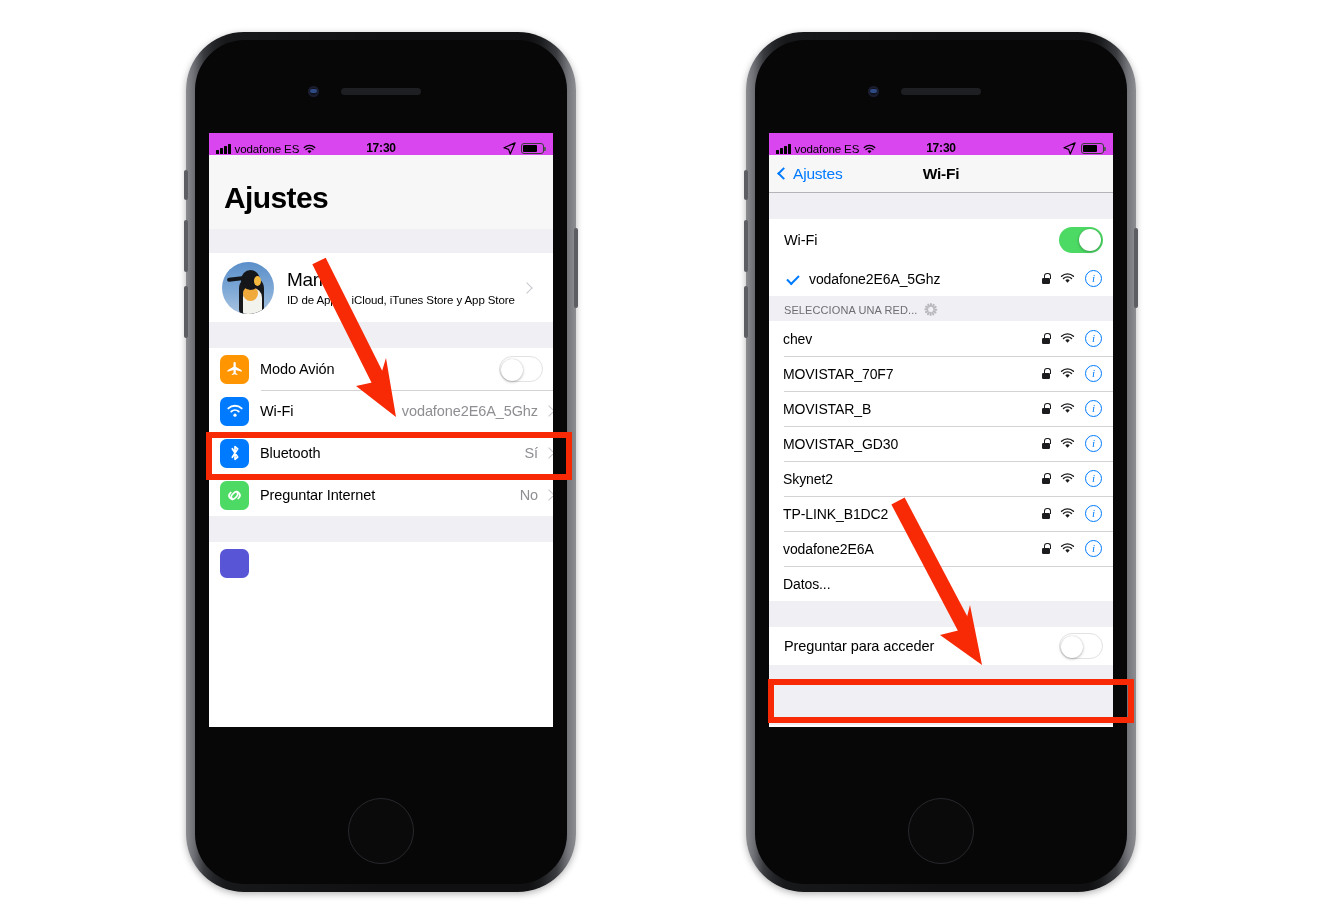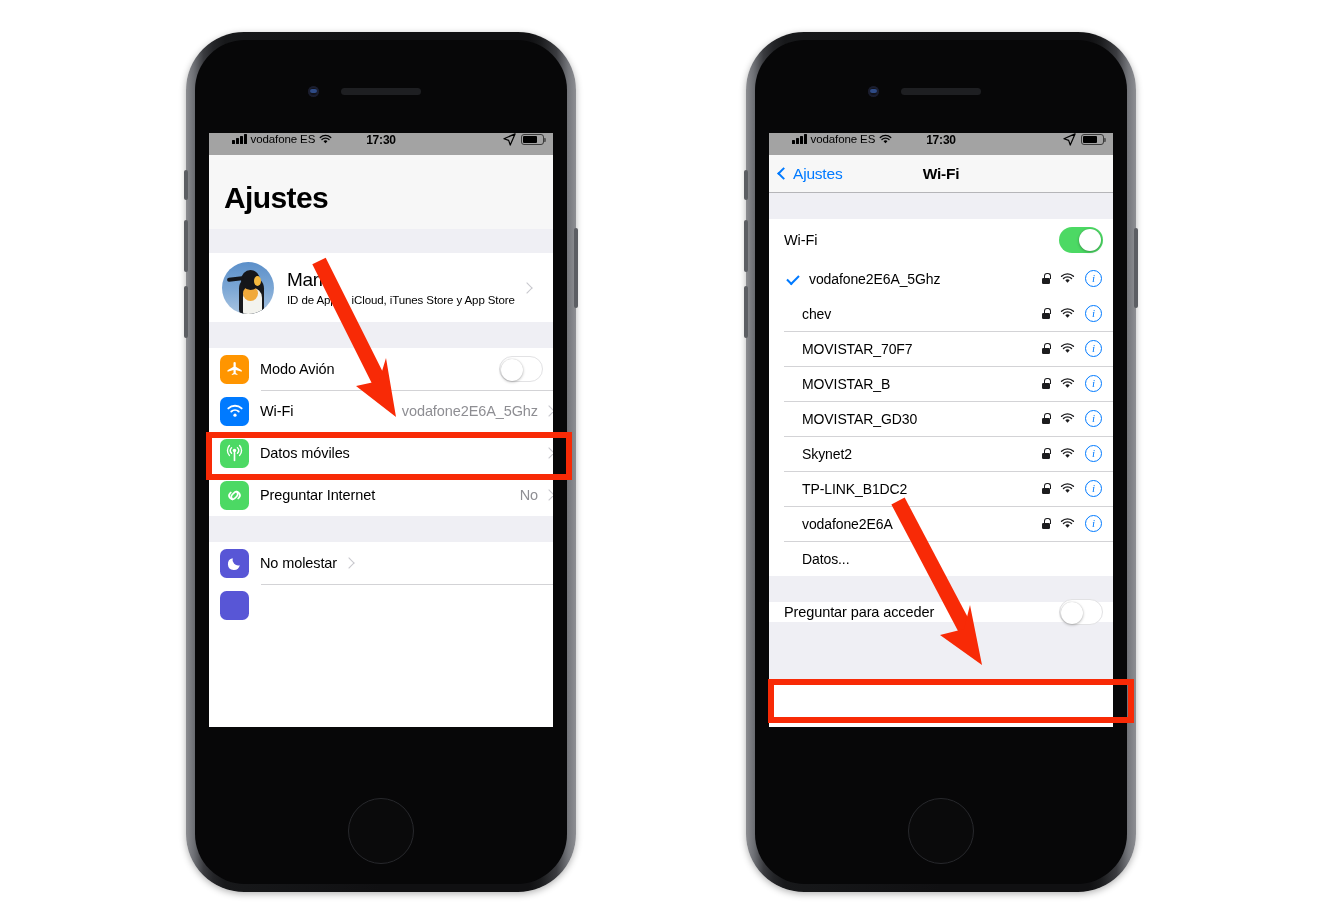--- a/index.html
+++ b/index.html
@@ -72,23 +72,23 @@
     position: absolute;
     left: 23px; top: 101px;
     width: 344px; height: 594px;
     background: #ffffff;
     overflow: hidden;
     z-index: 2;
   }
 
   
   .statusbar {
-    height: 22px; background: #a3a3a3;
-    display: flex; align-items: flex-start;
-    padding: 0 9px 0 23px;
+    height: 22px; background: #d946ef;
+    display: flex; align-items: flex-end;
+    padding: 0 9px 0 7px;
     font-size: 11.5px; color: #000; font-weight: 600;
     position: relative;
   }
   .sb-left { display: flex; align-items: center; gap: 4px; }
   .sig-bars { display: flex; align-items: flex-end; gap: 1.5px; height: 9px; }
   .sig-bars i { width: 2.5px; background: #000; border-radius: 0.5px; display:block; }
   .sig-bars i:nth-child(1){height:3.5px}
   .sig-bars i:nth-child(2){height:5.5px}
   .sig-bars i:nth-child(3){height:7.5px}
   .sig-bars i:nth-child(4){height:9.5px}
@@ -203,21 +203,21 @@
     background:#efeff4; padding: 7px 0 5px 15px;
     font-size: 11px; color: #6d6d72; letter-spacing: 0.1px;
     display: flex; align-items: center; gap: 7px;
   }
   .spinner { width: 13px; height: 13px; position: relative; flex:none; }
   .spinner i {
     position:absolute; left:50%; top:0; width:1.6px; height:3.6px;
     margin-left:-0.8px; background:#b9b9bd; border-radius:1px;
     transform-origin: 0.8px 6.5px;
   }
-  .net-row { display:flex; align-items:center; height: 35px; padding-left: 33px; background:#fff; position:relative; }
+  .net-row { display:flex; align-items:center; height: 35px; padding-left: 14px; background:#fff; position:relative; }
   .net-row + .net-row::before,
   .net-row.sep-top::before {
     content:""; position:absolute; left:15px; right:0; top:0; height:1px; background:#d3d3d6;
   }
   .net-name { font-size: 14px; color:#000; letter-spacing:-0.1px; }
   .net-icons { margin-left:auto; display:flex; align-items:center; gap:10px; padding-right: 11px; }
   .check-blue {
     position:absolute; left:18px; width:12px; height:7px;
     border-left:2.2px solid #007aff; border-bottom:2.2px solid #007aff;
     transform: rotate(-45deg);
@@ -353,62 +353,50 @@
               <circle cx="10" cy="12.1" r="1.8"></circle>
               <path d="M5.9 8.1a6.1 6.1 0 0 1 8.2 0" stroke="#fff" stroke-width="2.1" fill="none" stroke-linecap="round"></path>
               <path d="M2.6 4.6a10.8 10.8 0 0 1 14.8 0" stroke="#fff" stroke-width="2.1" fill="none" stroke-linecap="round"></path>
             </svg>
           </div>
           <span class="row-label">Wi-Fi</span>
           <span class="row-value">vodafone2E6A_5Ghz</span>
           <div class="chev"></div>
         </div>
 
-
         <div class="row has-icon">
-          <div class="app-icon" style="background:#4cd964">
-            <svg width="19" height="19" viewBox="0 0 22 22" fill="none" stroke="#fff" stroke-width="1.6" stroke-linecap="round">
-              <circle cx="11" cy="7.5" r="2" fill="#fff" stroke="none"></circle>
-              <path d="M7.6 4.2a4.8 4.8 0 0 0 0 6.6M14.4 4.2a4.8 4.8 0 0 1 0 6.6"></path>
-              <path d="M5.1 1.8a8.3 8.3 0 0 0 0 11.4M16.9 1.8a8.3 8.3 0 0 1 0 11.4"></path>
-              <path d="M11 10v9" stroke-width="1.9"></path>
-            </svg>
-          </div>
-          <span class="row-label">Datos móviles</span>
-          <span class="row-value"></span>
+          <div class="app-icon" style="background:#007aff">
+            <svg width="12" height="18" viewBox="0 0 12 20">
+                <path d="M3 5.2 9 14.6 6 17V3l3 2.4L3 14.8" stroke="#fff" stroke-width="1.9" fill="none" stroke-linejoin="round" stroke-linecap="round"></path>
+              </svg>
+          </div>
+          <span class="row-label">Bluetooth</span>
+          <span class="row-value">Sí</span>
           <div class="chev"></div>
         </div>
+
 
         <div class="row has-icon">
           <div class="app-icon" style="background:#4cd964">
             <svg width="19" height="19" viewBox="0 0 22 22" fill="none" stroke="#fff" stroke-width="1.9" stroke-linecap="round">
               <path d="M13.5 6.5a4 4 0 0 1 0 5.6l-2 2a4 4 0 0 1-5.7-5.6l1-1"></path>
               <path d="M8.5 15.5a4 4 0 0 1 0-5.6l2-2a4 4 0 0 1 5.7 5.6l-1 1"></path>
             </svg>
           </div>
           <span class="row-label">Preguntar Internet</span>
           <span class="row-value">No</span>
           <div class="chev"></div>
         </div>
       </div>
 
       <div class="grp-gap" style="height:26px"></div>
 
       <div class="list">
 
 
-        <div class="row has-icon">
-          <div class="app-icon" style="background:#5856d6">
-            <svg width="18" height="18" viewBox="0 0 22 22">
-                <path d="M16.8 13.8A7 7 0 0 1 8.2 5.2 7.3 7.3 0 1 0 16.8 13.8z" fill="#fff"></path>
-              </svg>
-          </div>
-          <span class="row-label">No molestar</span>
-          <div class="chev"></div>
-        </div>
 
         <div class="row has-icon">
           <div class="app-icon" style="background:#5856d6"></div>
         </div>
       </div>
     </div>
   </div>
 
   <div class="phone" id="phone-right">
     <div class="side-btn btn-silent"></div>
@@ -472,20 +460,37 @@
             <svg width="15" height="11" viewBox="0 0 16 12">
               <path d="M8 10.6 L5.6 8.0 a3.4 3.4 0 0 1 4.8 0 Z" fill="#1c1c1e"></path>
               <path d="M3.6 6.0 a6.3 6.3 0 0 1 8.8 0" stroke="#1c1c1e" stroke-width="1.5" fill="none" stroke-linecap="round"></path>
               <path d="M1.5 3.6 a9.4 9.4 0 0 1 13 0" stroke="#1c1c1e" stroke-width="1.5" fill="none" stroke-linecap="round"></path>
             </svg>
             <span class="info-i">i</span>
           </span>
         </div>
       </div>
 
+      <div class="sec-header">
+        <span>SELECCIONA UNA RED...</span>
+        <span class="spinner">
+          <i style="transform:rotate(0deg)"></i>
+            <i style="transform:rotate(30deg)"></i>
+          <i style="transform:rotate(60deg)"></i>
+            <i style="transform:rotate(90deg)"></i>
+          <i style="transform:rotate(120deg)"></i>
+            <i style="transform:rotate(150deg)"></i>
+          <i style="transform:rotate(180deg)"></i>
+            <i style="transform:rotate(210deg)"></i>
+          <i style="transform:rotate(240deg)"></i>
+            <i style="transform:rotate(270deg)"></i>
+          <i style="transform:rotate(300deg)"></i>
+            <i style="transform:rotate(330deg)"></i>
+        </span>
+      </div>
 
       <div class="list" id="network-list">
           <div class="net-row">
             <span class="net-name">chev</span>
             <span class="net-icons">
               <span class="lock"></span>
               <svg width="15" height="11" viewBox="0 0 16 12">
                 <path d="M8 10.6 L5.6 8.0 a3.4 3.4 0 0 1 4.8 0 Z" fill="#1c1c1e"></path>
                 <path d="M3.6 6.0 a6.3 6.3 0 0 1 8.8 0" stroke="#1c1c1e" stroke-width="1.5" fill="none" stroke-linecap="round"></path>
                 <path d="M1.5 3.6 a9.4 9.4 0 0 1 13 0" stroke="#1c1c1e" stroke-width="1.5" fill="none" stroke-linecap="round"></path>
@@ -569,21 +574,21 @@
 
       <div class="list">
         <div class="net-row sep-top">
           <span class="net-name">Datos...</span>
         </div>
       </div>
 
       <div class="grp-gap" style="height:26px"></div>
 
       <div class="list">
-        <div class="row" style="height:20px">
+        <div class="row" style="height:38px">
           <span class="row-label">Preguntar para acceder</span>
           <span class="toggle off">
               <span class="knob"></span>
             </span>
         </div>
       </div>
 
       <div class="grp-gap" style="height:60px"></div>
     </div>
   </div>

